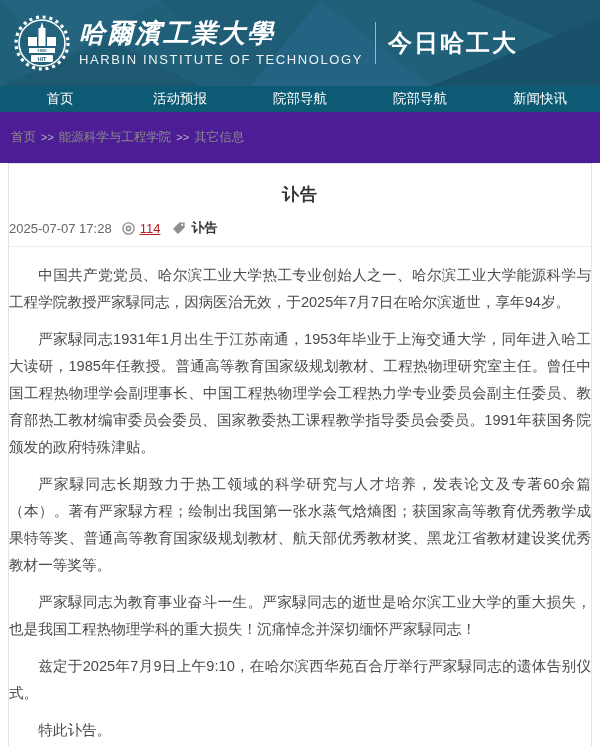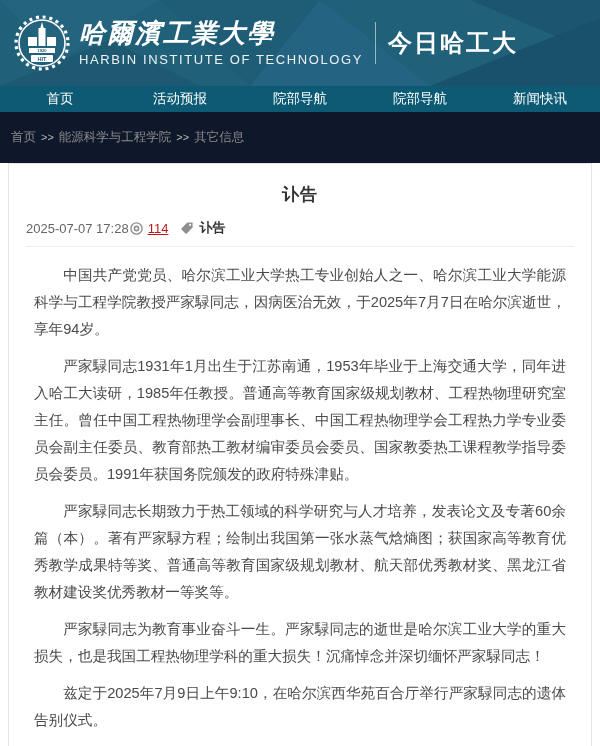--- a/index.html
+++ b/index.html
@@ -17,38 +17,38 @@
   .brand-en { font-size:13px; letter-spacing:1.6px; margin-top:3px; opacity:.92; white-space:nowrap; }
   .vdiv { width:1px; height:42px; background:rgba(255,255,255,.55); margin:0 12px 0 12px; }
   .site-cn { font-size:24px; font-weight:bold; color:#fff; line-height:1.1; letter-spacing:2px; white-space:nowrap; }
   .site-en { font-size:15px; font-weight:bold; font-style:italic; color:#fff; letter-spacing:1px; margin-top:2px; }
 
   
   .main-nav { display:flex; width:600px; height:26px; background:#0c5a74; align-items:center; }
   .nav-item { width:120px; text-align:center; color:#fff; font-size:13.5px; cursor:pointer; }
 
   
-  .crumb-band { width:600px; height:51px; background:#0f172a; display:flex; align-items:center; padding-left:11px; }
+  .crumb-band { width:600px; height:51px; background:#4c1d95; display:flex; align-items:center; padding-left:11px; }
   .crumb { font-size:12.5px; color:#8b8b8b; }
   .crumb .sep { color:#b9b9b9; margin:0 5px; font-size:11px; }
   .crumb span.link { cursor:pointer; }
 
   
   .card { margin:0 8px; width:584px; height:583px; background:#fff;
-          border:1px solid #e4e4e4; border-bottom:none; padding:0 17px; overflow:hidden; }
+          border:1px solid #e4e4e4; border-bottom:none; padding:0 0; overflow:hidden; }
   .article-title { text-align:center; font-size:17px; font-weight:bold; color:#333;
                    padding-top:19px; letter-spacing:1px; }
   .meta-row { display:flex; align-items:center; margin-top:13px; font-size:13px; color:#666; }
-  .meta-row .date { }
+  .meta-row .date { margin-right:9px; }
   .meta-row .views { text-decoration:underline; margin:0 12px 0 4px; color:#b91c1c; }
   .meta-row .tag-label { font-weight:bold; color:#333; margin-left:5px; }
   .meta-divider { border-bottom:1px solid #ededed; margin-top:9px; }
   .article-body { padding-top:5px; }
   .article-body p { text-indent:2em; font-size:14.6px; line-height:27px; color:#4a4a4a;
-                    margin:10px 8px; text-align:justify; }
+                    margin:10px 0; text-align:justify; }
   .icon { flex:0 0 auto; }
 </style>
 </head>
 <body>
 
 <header class="site-header">
   <svg class="poly" width="600" height="86" viewBox="0 0 600 86">
     <rect width="600" height="86" fill="#216079"></rect>
     <polygon points="160,0 320,0 250,86" fill="#1f5c75"></polygon>
     <polygon points="250,86 320,0 430,86" fill="#246381"></polygon>

